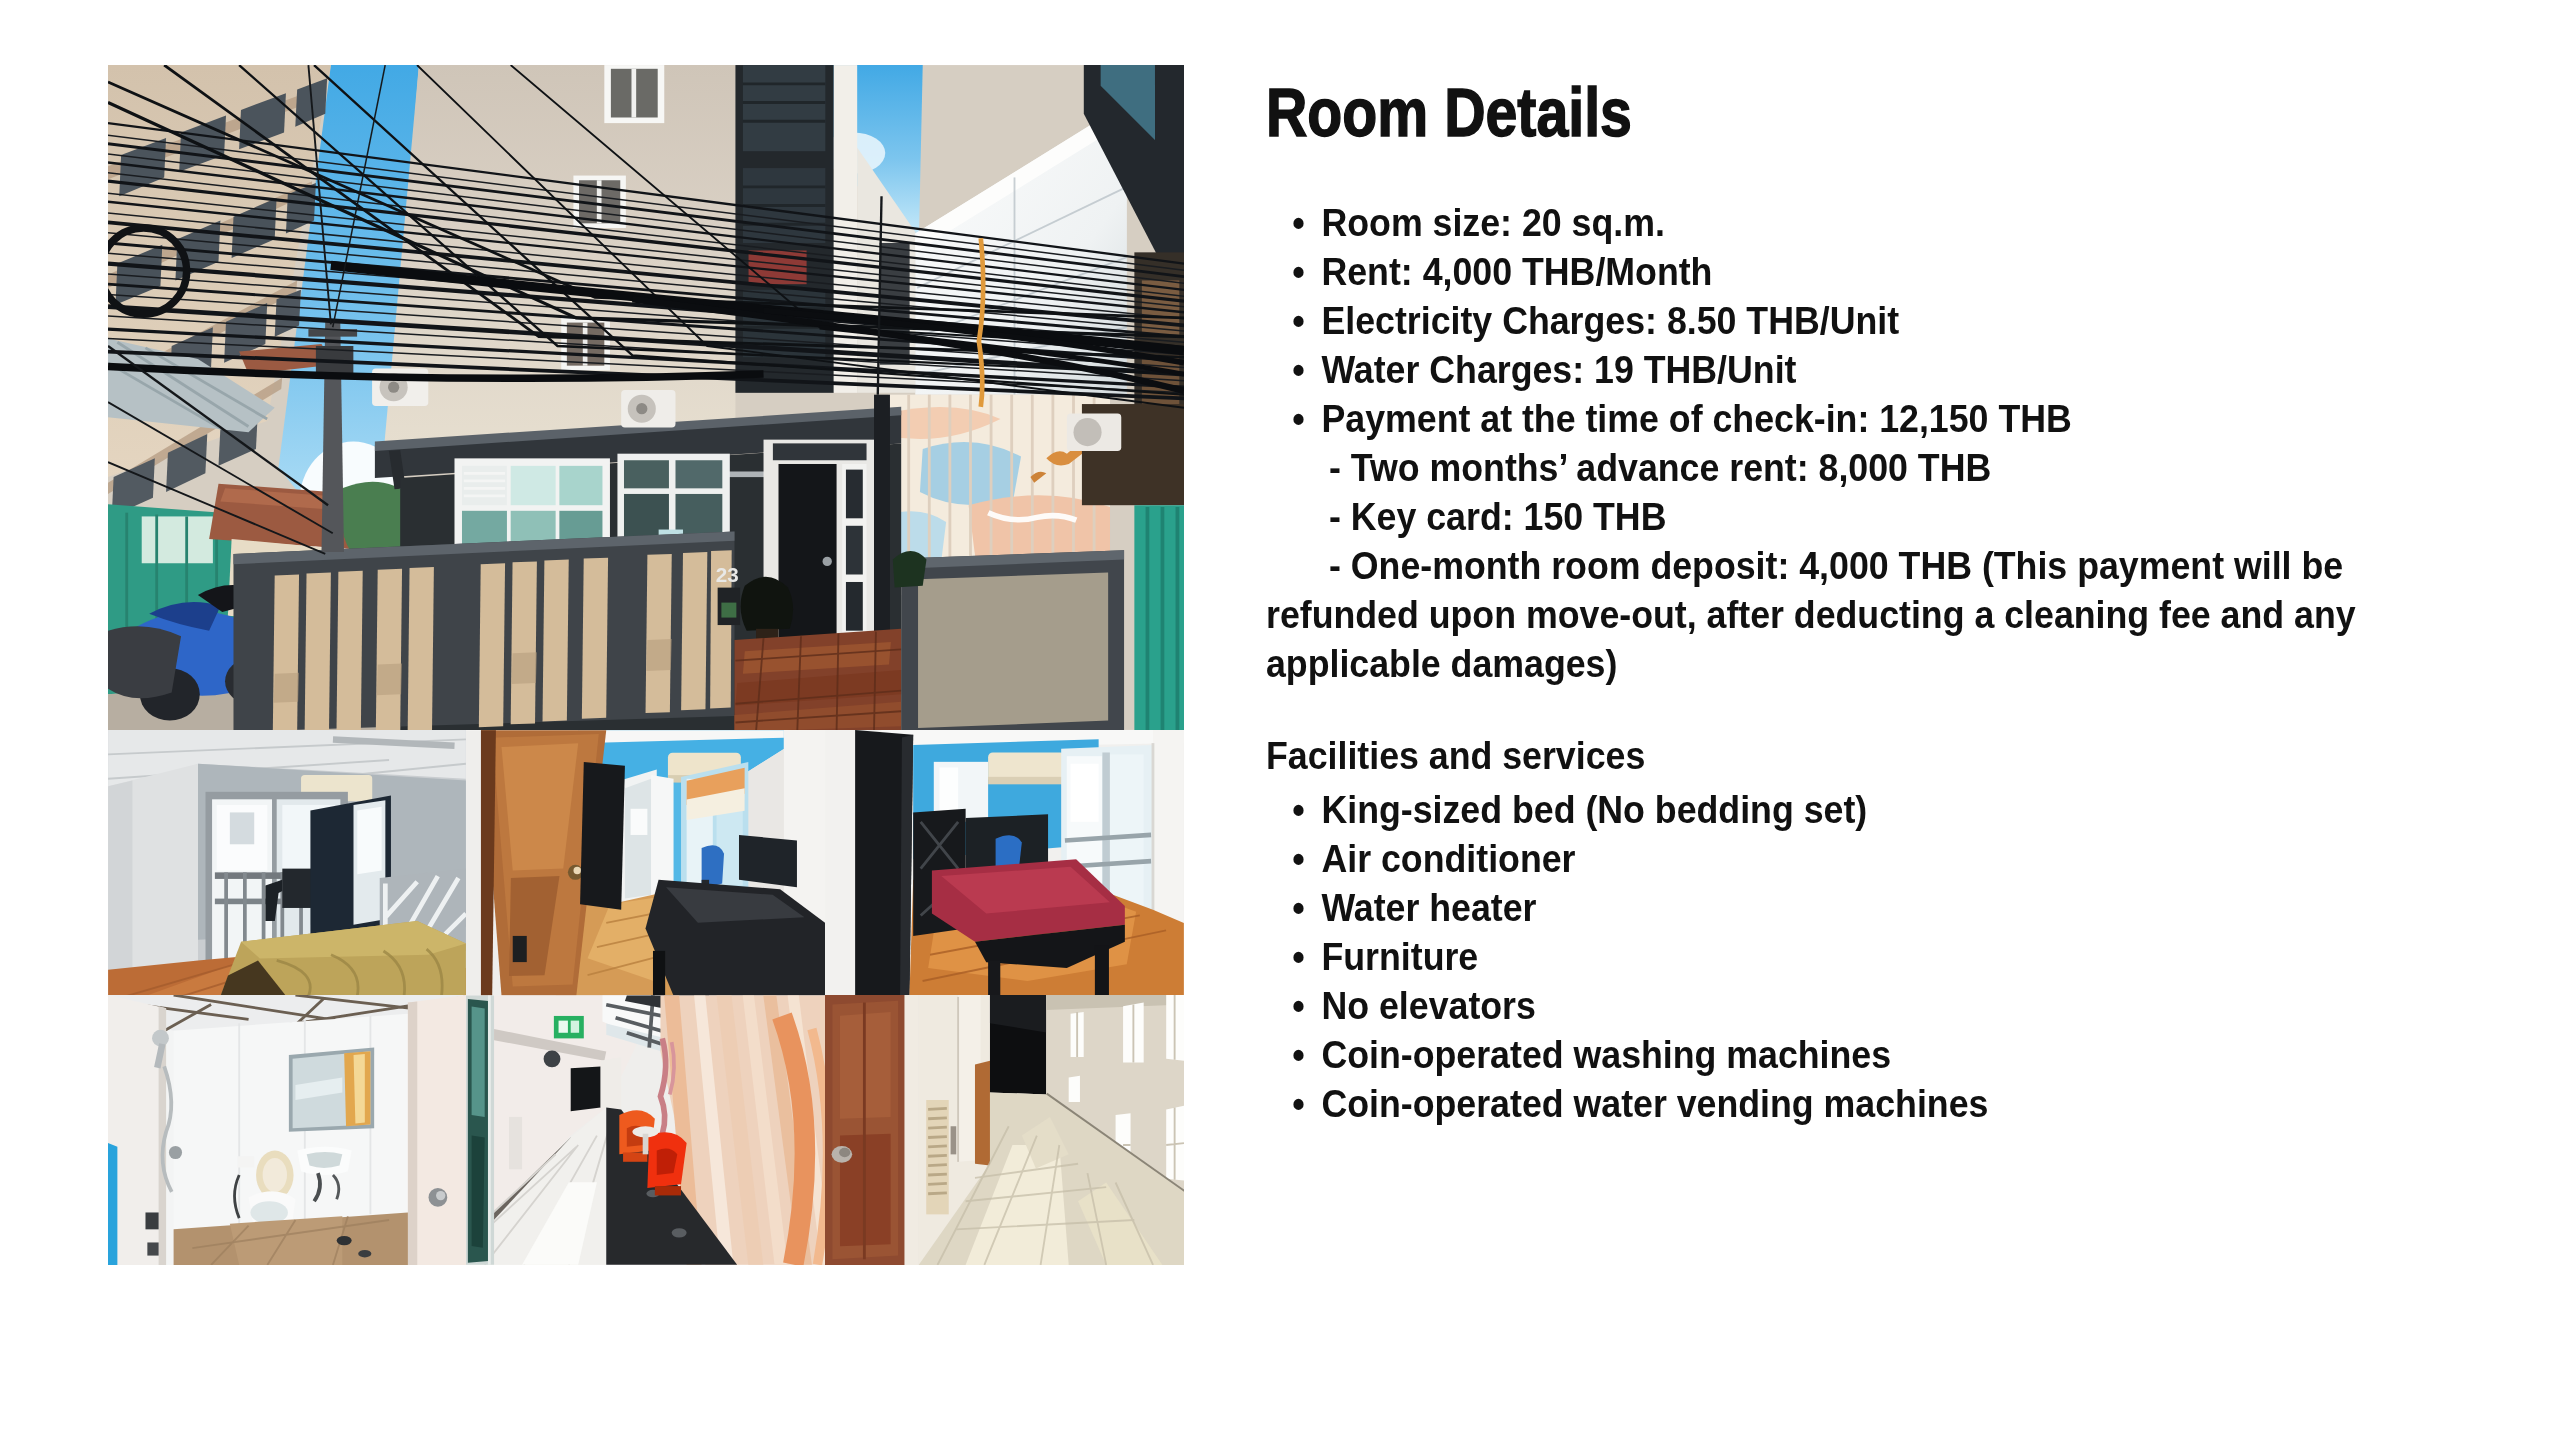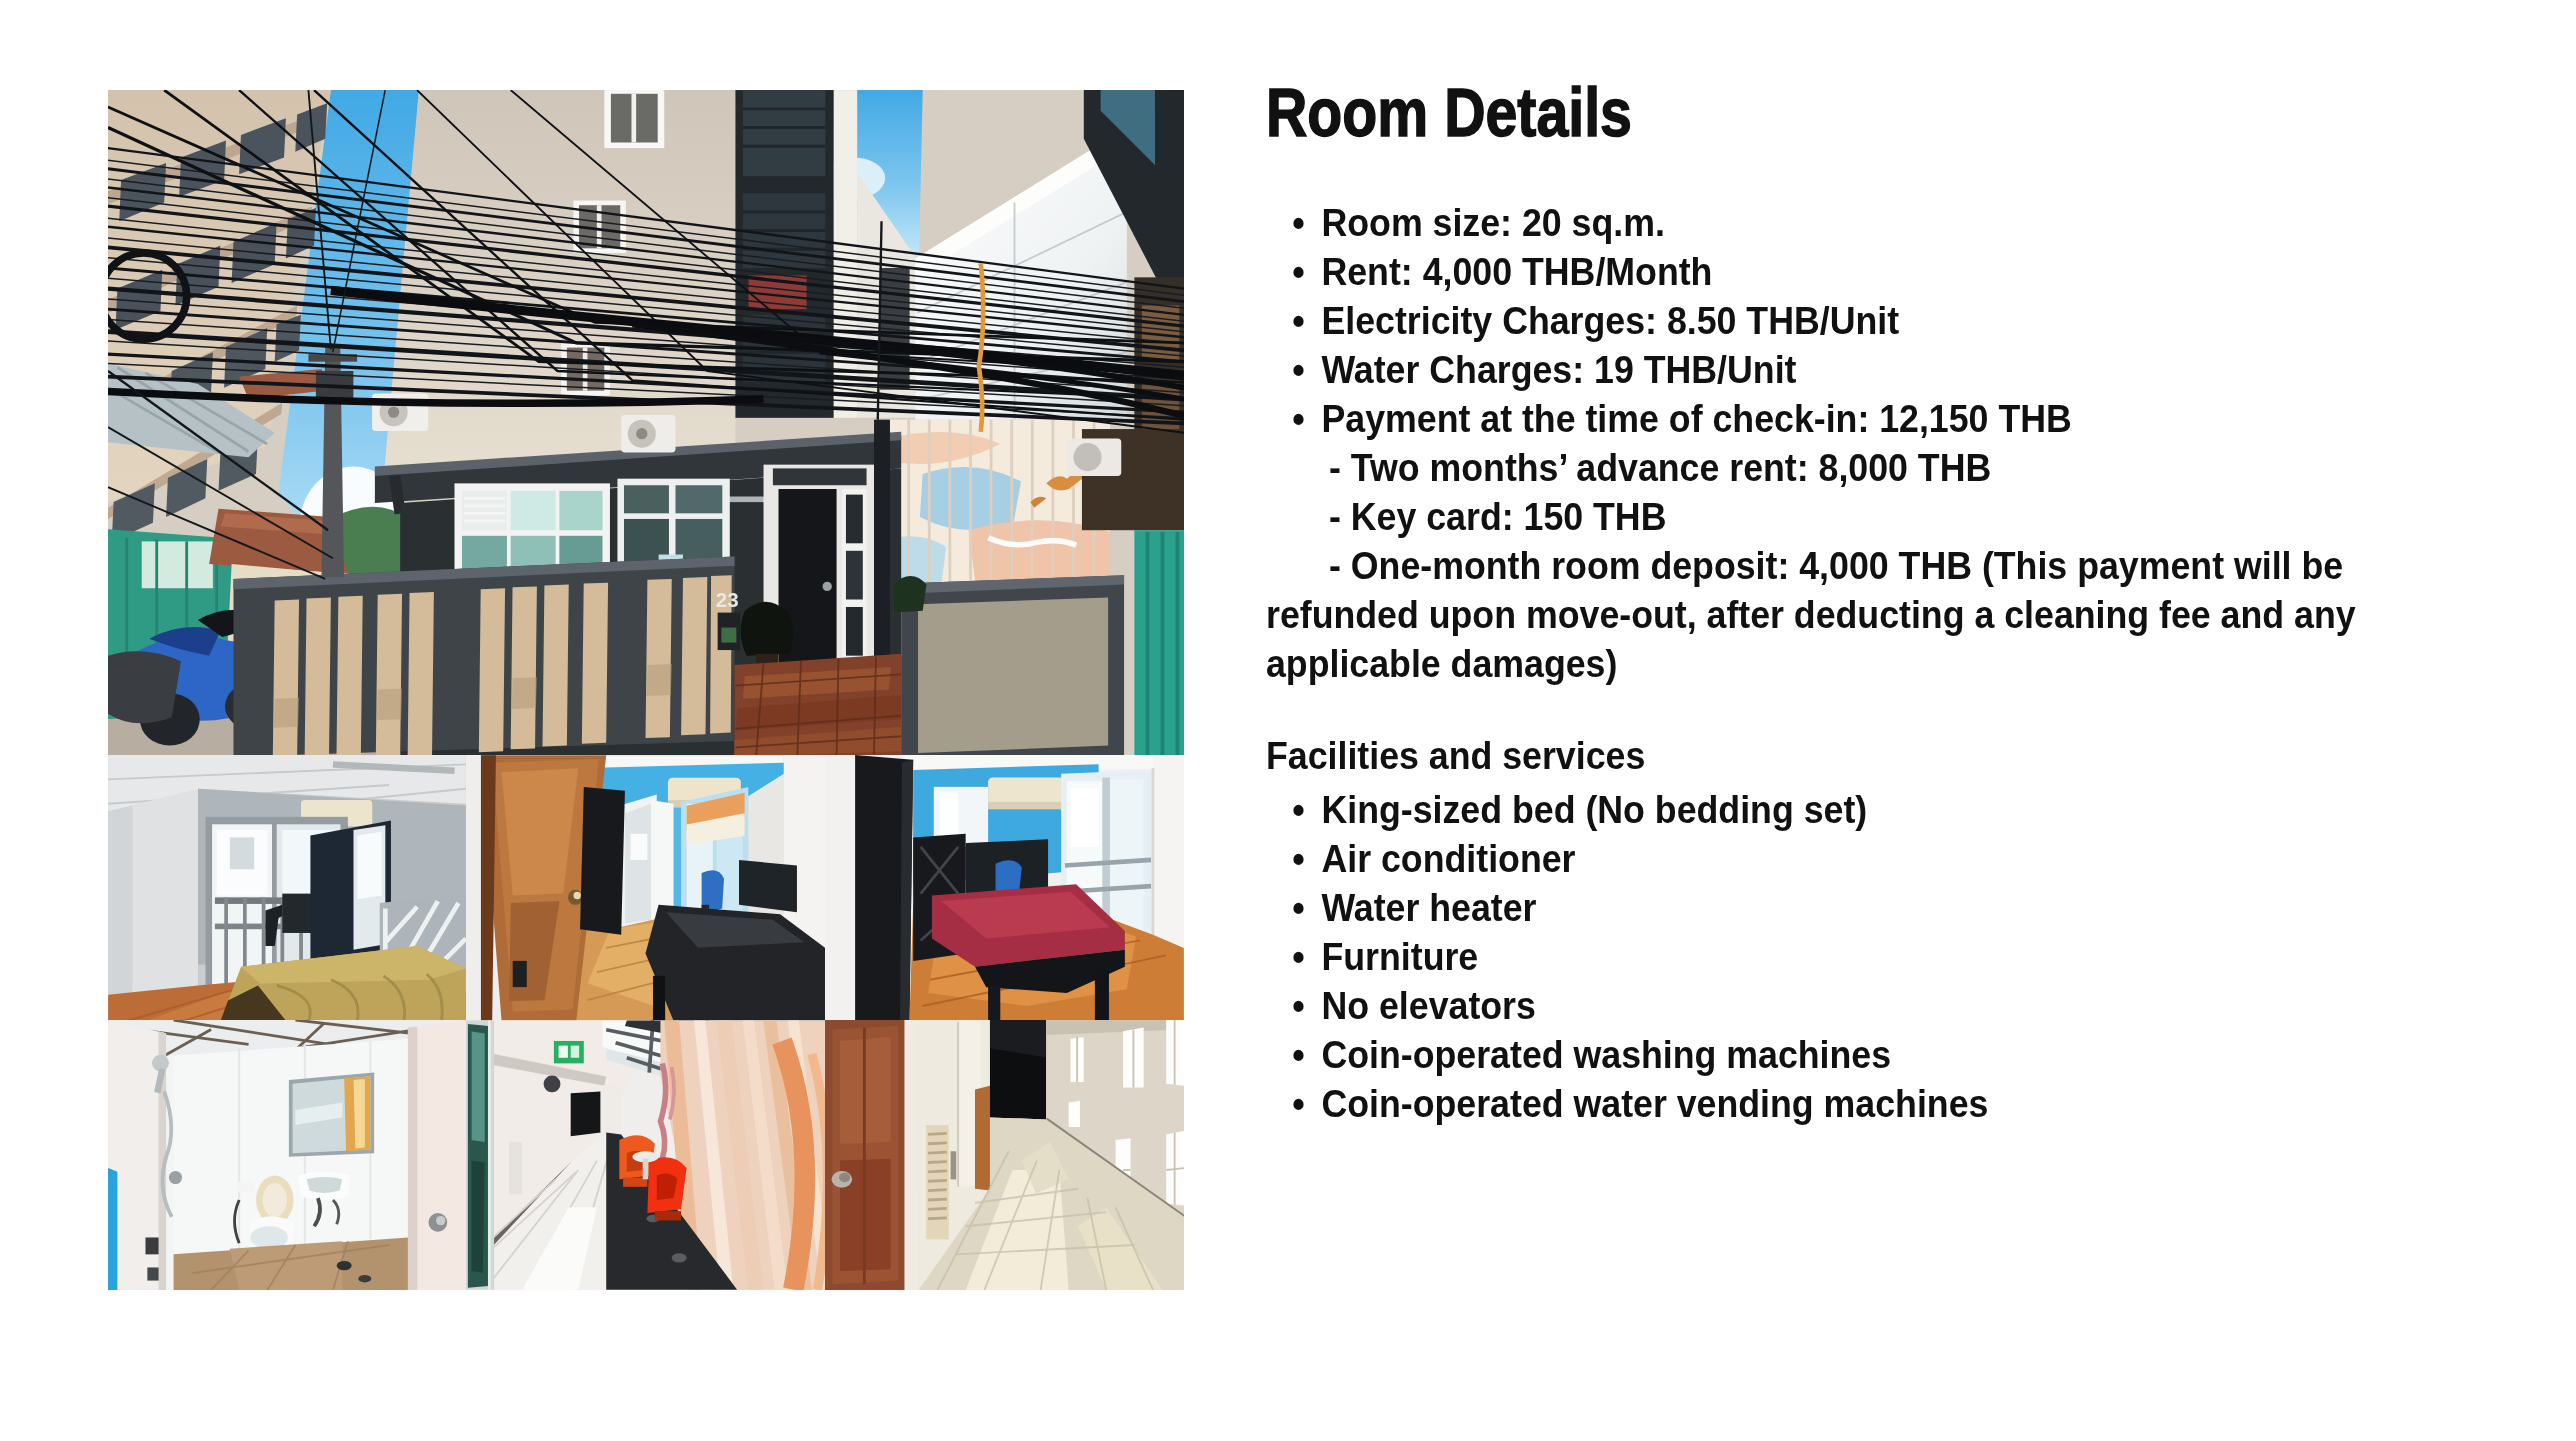--- a/index.html
+++ b/index.html
@@ -7,21 +7,21 @@
   body{font-family:"Liberation Sans", sans-serif;}
   .abs{position:absolute;}
   #text-col{position:absolute;left:1266px;top:199px;width:1310px;font-size:38px;line-height:49px;font-weight:bold;color:#111111;transform:scaleX(0.94);transform-origin:left top;}
   .li{padding-left:28px;}
   .b{display:inline-block;width:31px;}
   .dash{padding-left:67px;}
 </style>
 </head>
 <body>
 
-<div class="abs" id="collage" style="left:108px;top:90px;width:1076px;height:1200px;">
+<div class="abs" id="collage" style="left:108px;top:65px;width:1076px;height:1200px;">
 
   <div class="abs" id="mainphoto" style="left:0;top:0;width:1076px;height:665px;overflow:hidden;">
   <svg width="1076" height="665" viewBox="0 0 1149 710">
     <defs>
       <linearGradient id="skyg" x1="0" y1="0" x2="0" y2="1">
         <stop offset="0" stop-color="#42a9e5"></stop>
             <stop offset="0.55" stop-color="#7cc5ee"></stop>
             <stop offset="1" stop-color="#c6e9f9"></stop>
       </linearGradient>
       <linearGradient id="beige" x1="0" y1="0" x2="0" y2="1">

